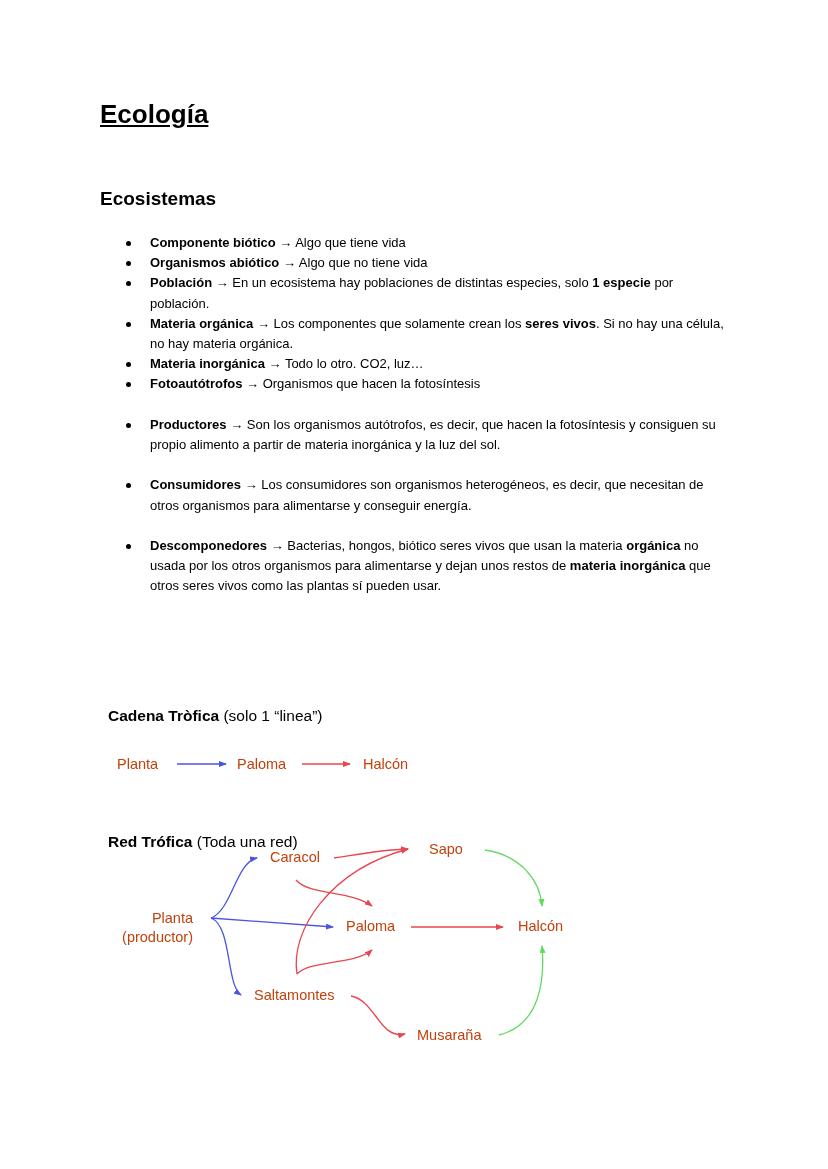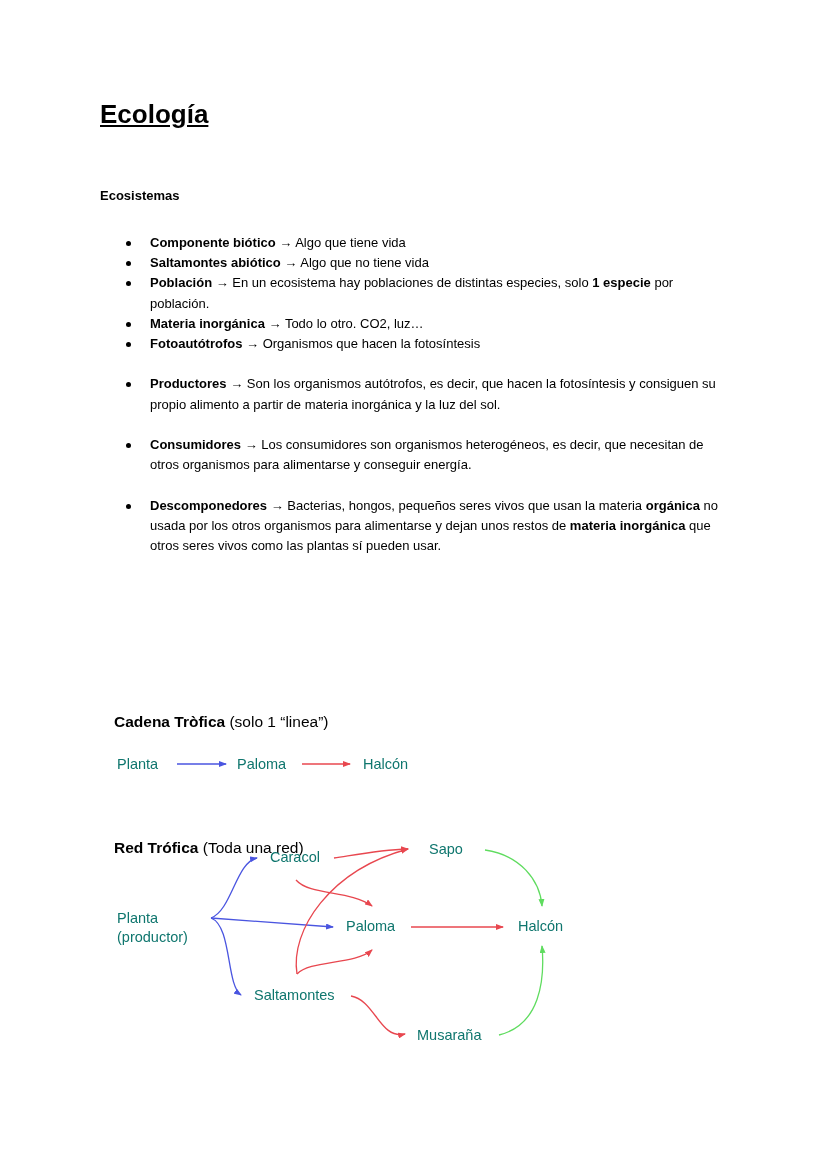--- a/index.html
+++ b/index.html
@@ -7,60 +7,61 @@
       width: 828px; height: 1169px; position: relative; overflow: hidden;
       font-family: "Liberation Sans", sans-serif; color: #000000;
     }
     .title {
       position: absolute; left: 100px; top: 99px;
       font-size: 26px; font-weight: bold; text-decoration: underline;
       margin: 0;
     }
     .h2 {
       position: absolute; left: 100px; top: 188px;
-      font-size: 13px; font-weight: bold; margin: 0;
+      font-size: 19px; font-weight: bold; margin: 0;
     }
     .list {
       position: absolute; left: 150px; top: 233px; width: 585px;
       margin: 0; padding: 0; list-style: none;
       font-size: 13px; line-height: 20.2px;
     }
     .list li { position: relative; }
     .list li::before {
       content: ""; position: absolute; left: -24px; top: 8px;
       width: 5px; height: 5px; border-radius: 50%; background: #000;
     }
     .list li.gap { margin-top: 20.2px; }
     .list b { font-weight: bold; }
     .subhead {
-      position: absolute; left: 100px; font-size: 15.5px; margin: 14px;
+      position: absolute; left: 100px; font-size: 15.5px; margin: 8px;
     }
     .subhead b { font-weight: bold; }
     .diagram-label {
-      position: absolute; font-size: 14.5px; color: #0f766e;
-      font-family: "Liberation Sans", sans-serif; text-align: left;
+      position: absolute; font-size: 14.5px; color: #c2410c;
+      font-family: "Liberation Sans", sans-serif; text-align: right;
       line-height: 19px; white-space: nowrap;
     }
     svg { position: absolute; left: 0; top: 0; }
   </style>
 </head>
 <body>
 
 <h1 class="title">Ecología</h1>
 <h2 class="h2">Ecosistemas</h2>
 
 <ul class="list">
   <li><b>Componente biótico</b><span> → </span><span>Algo que tiene vida</span></li>
-  <li><b>Saltamontes abiótico</b><span> → </span><span>Algo que no tiene vida</span></li>
+  <li><b>Organismos abiótico</b><span> → </span><span>Algo que no tiene vida</span></li>
   <li><b>Población</b><span> → </span><span>En un ecosistema hay poblaciones de distintas especies, solo </span><b>1 especie</b><span> por población.</span></li>
+  <li><b>Materia orgánica</b><span> → </span><span>Los componentes que solamente crean los </span><b>seres vivos</b><span>. Si no hay una célula, no hay materia orgánica.</span></li>
   <li><b>Materia inorgánica</b><span> → </span><span>Todo lo otro. CO2, luz…</span></li>
   <li><b>Fotoautótrofos</b><span> → </span><span>Organismos que hacen la fotosíntesis</span></li>
   <li class="gap"><b>Productores</b><span> → </span><span>Son los organismos autótrofos, es decir, que hacen la fotosíntesis y consiguen su propio alimento a partir de materia inorgánica y la luz del sol.</span></li>
   <li class="gap"><b>Consumidores</b><span> → </span><span>Los consumidores son organismos heterogéneos, es decir, que necesitan de otros organismos para alimentarse y conseguir energía.</span></li>
-  <li class="gap"><b>Descomponedores</b><span> → </span><span>Bacterias, hongos, pequeños seres vivos que usan la materia </span><b>orgánica</b><span> no usada por los otros organismos para alimentarse y dejan unos restos de </span><b>materia inorgánica</b><span> que otros seres vivos como las plantas sí pueden usar.</span></li>
+  <li class="gap"><b>Descomponedores</b><span> → </span><span>Bacterias, hongos, biótico seres vivos que usan la materia </span><b>orgánica</b><span> no usada por los otros organismos para alimentarse y dejan unos restos de </span><b>materia inorgánica</b><span> que otros seres vivos como las plantas sí pueden usar.</span></li>
 </ul>
 
 <p class="subhead" style="top:699px;"><b>Cadena Tròfica</b><span> (solo 1 “linea”)</span></p>
 
 <div class="diagram-label" style="left:117px; top:755px;">Planta</div>
 <div class="diagram-label" style="left:237px; top:755px;">Paloma</div>
 <div class="diagram-label" style="left:363px; top:755px;">Halcón</div>
 
 <p class="subhead" style="top:825px;"><b>Red Trófica</b><span> (Toda una red)</span></p>
 

